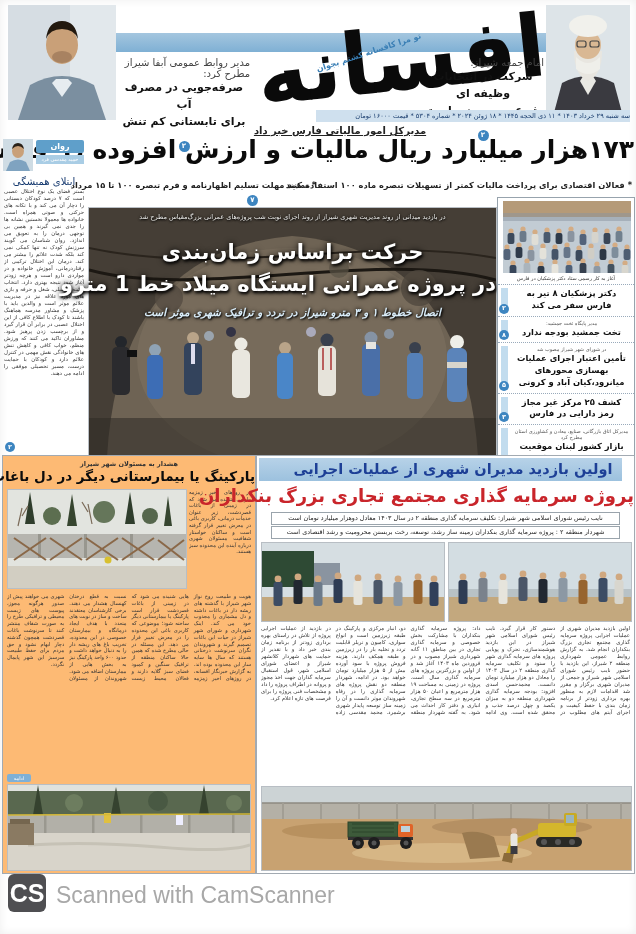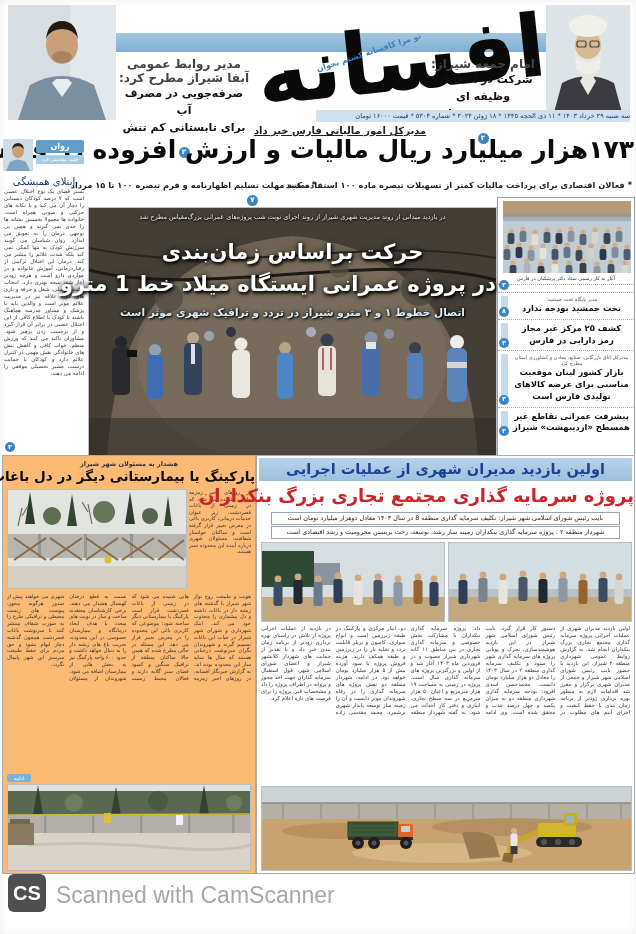--- a/index.html
+++ b/index.html
@@ -5,21 +5,21 @@
   html,body{margin:0;padding:0;background:#e9e9e9;}
   .page{position:relative;width:636px;height:934px;background:#ffffff;overflow:hidden;
         font-family:"DejaVu Sans",sans-serif;direction:rtl;
         box-shadow:inset 0 0 10px rgba(0,0,0,.07);}
   .abs{position:absolute;}
   .c{text-align:center;}
   svg{display:block;}
 
   
   .band{background:linear-gradient(#a4c6df,#7fb0d4);}
-  .story-kicker{font-size:12px;color:#444;font-weight:bold;}
+  .story-kicker{font-size:10px;color:#444;font-weight:normal;text-align:right;}
   .story-title{font-size:11px;font-weight:bold;color:#111;line-height:1.55;}
   .badge{display:inline-flex;width:11px;height:11px;border-radius:50%;background:#3d85c0;
          color:#fff;font-size:7px;line-height:11px;align-items:center;justify-content:center;font-weight:bold;}
   .logo-name{font-size:86px;font-weight:bold;color:#0a0a0a;transform:rotate(-6deg);letter-spacing:-4px;}
   .logo-tagline{font-size:8px;color:#3a7fb5;font-weight:bold;transform:rotate(-18deg);white-space:nowrap;}
   .infobar{background:#cfe0ee;color:#173a6b;font-size:6.6px;line-height:12px;height:12px;overflow:hidden;white-space:nowrap;text-align:right;}
 
   
   .lead-kicker{font-size:10px;font-weight:bold;color:#222;text-decoration:underline;}
   .lead-headline{font-size:25px;font-weight:bold;color:#0b0b0b;letter-spacing:-.5px;white-space:nowrap;}
@@ -27,21 +27,21 @@
 
   
   .ptag{background:#5f9fca;color:#fff;font-size:8px;font-weight:bold;line-height:13px;border-radius:2px;}
   .pby{background:#a9cde5;color:#fff;font-size:5px;line-height:9px;}
   .ptitle{font-size:10px;font-weight:normal;color:#14386e;}
   .pbody{font-size:5.4px;line-height:7px;color:#333;text-align:justify;overflow:hidden;}
 
   
   .mp-caption{font-size:6.5px;color:#f0f0ee;text-shadow:0 0 3px #000,0 1px 2px #000;}
   .mp-h{font-size:21px;font-weight:bold;color:#fff;text-shadow:0 0 6px #000,1px 2px 3px #000;white-space:nowrap;}
-  .mp-sub{font-size:10.5px;font-weight:bold;color:#d9ecf8;text-shadow:0 0 4px #000,1px 1px 2px #000;white-space:nowrap;}
+  .mp-sub{font-size:10.5px;font-weight:bold;color:#d9ecf8;text-shadow:0 0 4px #000,1px 1px 2px #000;white-space:nowrap;font-style:italic;}
 
   
   .sidebox{border:1px solid #97a3ad;background:#fff;}
   .side-caption{font-size:5px;color:#333;border-bottom:1px dotted #9ab;padding:2px 2px 3px;}
   .side-item{position:relative;padding:3px 4px 4px 15px;}
   .side-item + .side-item{border-top:1px dotted #9ab;}
   .side-item .bar{position:absolute;left:3px;top:3px;bottom:3px;width:7px;background:#c2dcee;}
   .side-item .badge{position:absolute;left:1px;bottom:2px;width:10px;height:10px;font-size:6.5px;}
   .side-kicker{font-size:5px;color:#555;text-align:center;margin-bottom:1px;}
   .side-title{font-size:8.4px;font-weight:bold;color:#101010;text-align:center;line-height:1.4;}
@@ -58,21 +58,21 @@
   
   .bbox{border:1px solid #a2aab2;background:#fff;}
   .b-band{background:linear-gradient(#b7d2e8,#9cc1de);color:#1d3f96;font-size:14.5px;font-weight:bold;line-height:23px;}
   .b-red{color:#c9252b;font-size:18px;font-weight:bold;white-space:nowrap;}
   .b-subbox{border:1px solid #9aa4ac;font-size:6.4px;color:#222;line-height:11px;white-space:nowrap;overflow:hidden;}
   .b-body{font-size:5.4px;line-height:7px;color:#333;text-align:justify;
           column-count:5;column-gap:5px;height:158px;overflow:hidden;}
   .photo-frame{border:1px solid #b8bec4;}
 
   
-  .cs-box{background:#4f4f52;border-radius:6px;color:#fff;font-size:20px;font-weight:bold;
+  .cs-box{background:#4f4f52;border-radius:6px;color:#fff;font-size:25px;font-weight:bold;
           display:flex;align-items:center;justify-content:center;font-family:"Liberation Sans",sans-serif;}
   .cs-text{color:#a8a8a8;font-size:23px;font-family:"Liberation Sans",sans-serif;direction:ltr;}
 </style>
 </head>
 <body>
 
 <div class="page">
 
   <div class="abs band" style="left:8px;top:33px;width:620px;height:19px;"></div>
 
@@ -251,27 +251,34 @@
           <use href="#pp" x="80" y="60" color="#36404e"></use>
           <use href="#pp" x="94" y="63" color="#8c98a4"></use>
           <use href="#pp" x="108" y="61" color="#44525f"></use>
           <use href="#pp" x="122" y="62" color="#d8d6ce"></use>
       </svg>
     </div>
     <div class="side-caption c">آغاز به کار رسمی ستاد دکتر پزشکیان در فارس</div>
 
     <div class="side-item">
       <div class="bar"></div>
+      <div class="side-title">دکتر پزشکیان ۸ تیر به فارس سفر می کند</div>
       <span class="badge">۲</span>
     </div>
     <div class="side-item">
       <div class="bar"></div>
       <div class="side-kicker">مدیر پایگاه تخت جمشید:</div>
       <div class="side-title">تخت جمشید بودجه ندارد</div>
       <span class="badge">۸</span>
+    </div>
+    <div class="side-item">
+      <div class="bar"></div>
+      <div class="side-kicker">در شورای شهر شیراز مصوب شد</div>
+      <div class="side-title">تأمین اعتبار اجرای عملیات بهسازی محورهای میانرود،کیان آباد و کرونی</div>
+      <span class="badge">۵</span>
     </div>
     <div class="side-item">
       <div class="bar"></div>
       <div class="side-title">کشف ۲۵ مرکز غیر مجاز رمز دارایی در فارس</div>
       <span class="badge">۳</span>
     </div>
     <div class="side-item">
       <div class="bar"></div>
       <div class="side-kicker">مدیرکل اتاق بازرگانی، صنایع، معادن و کشاورزی استان مطرح کرد</div>
       <div class="side-title">بازار کشور لبنان موقعیت مناسبی برای عرضه کالاهای تولیدی فارس است</div>
@@ -340,23 +347,23 @@
         <path d="M0,30 L242,29" stroke="#d4b838" stroke-width="1.6"></path>
         <rect y="48" width="242" height="37" fill="#d8d4ca"></rect>
         <path d="M20,60 Q80,56 150,62 T242,60" stroke="#c6c2b6" stroke-width="3" fill="none"></path>
         <rect x="0" y="38" width="26" height="22" fill="#8a7a62"></rect>
           <rect x="2" y="34" width="20" height="5" fill="#75664f"></rect>
       </svg>
     </div>
   </div>
 
   <div class="abs bbox" style="left:256px;top:455px;width:377px;height:417px;">
-    <div class="abs c b-band" style="left:2px;top:2px;width:373px;height:23px;">اولین بازدید مدیران شهری از عملیات اجرایی</div>
+    <div class="abs c b-band" style="left:2px;top:2px;width:338px;height:23px;padding-left:25px;">اولین بازدید مدیران شهری از عملیات اجرایی</div>
     <div class="abs c b-red" style="left:0;top:29px;width:377px;">پروژه سرمایه گذاری مجتمع تجاری بزرگ بنکداران</div>
-    <div class="abs c b-subbox" style="left:14px;top:56px;width:347px;">نایب رئیس شورای اسلامی شهر شیراز: تکلیف سرمایه گذاری منطقه 8 در سال ۱۴۰۳ معادل دوهزار میلیارد تومان است</div>
+    <div class="abs c b-subbox" style="left:14px;top:56px;width:347px;">نایب رئیس شورای اسلامی شهر شیراز: تکلیف سرمایه گذاری منطقه ۲ در سال ۱۴۰۳ معادل دوهزار میلیارد تومان است</div>
     <div class="abs c b-subbox" style="left:14px;top:70px;width:347px;">شهردار منطقه ۲ : پروژه سرمایه گذاری بنکداران زمینه ساز رشد، توسعه، رخت بربستن محرومیت و رشد اقتصادی است</div>
 
     <div class="abs photo-frame" style="left:191px;top:86px;width:182px;height:78px;">
       <svg viewBox="0 0 182 78" width="182" height="78" preserveAspectRatio="none">
         <rect width="182" height="78" fill="#d3dde2"></rect>
         <rect y="52" width="182" height="26" fill="#c3a87e"></rect>
         <rect y="46" width="182" height="8" fill="#b8c2c6"></rect>
         <defs>
             <g id="of1">
               <circle cy="0" r="3.4" fill="#d0a880"></circle>

